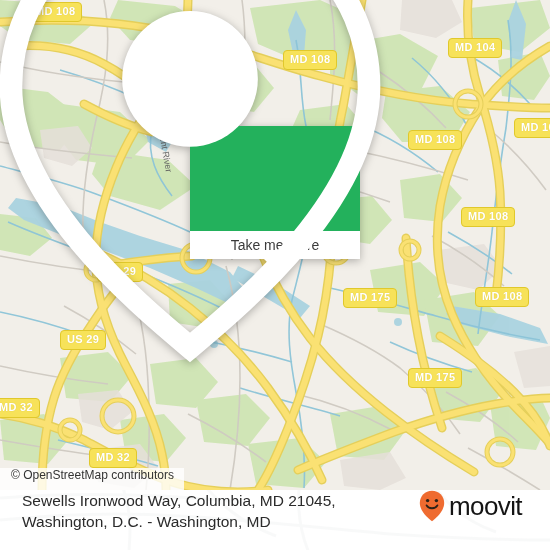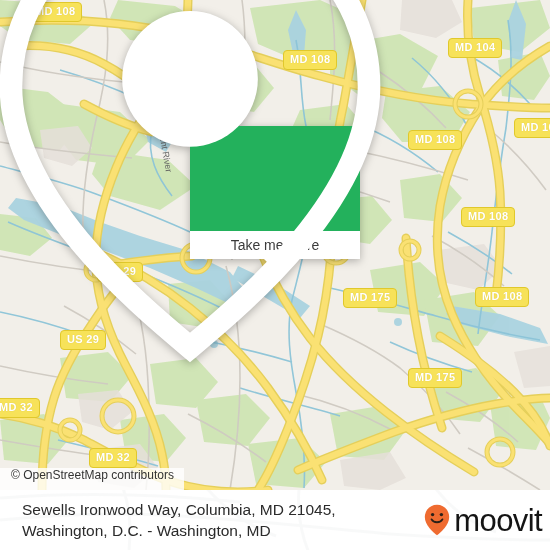--- a/index.html
+++ b/index.html
@@ -131,24 +131,24 @@
 
   
   #footer {
     position: absolute;
     left: 0;
     top: 490px;
     width: 550px;
     height: 60px;
     background: #ffffff;
     display: flex;
-    align-items: center;
+    align-items: flex-start;
     justify-content: space-between;
     box-sizing: border-box;
-    padding: 0 8px 0 22px;
+    padding: 0 28px 0 22px;
     overflow: hidden;
     gap: 20px;
   }
   #footer-bg {
     position: absolute;
     left: 0; top: 0;
     width: 550px; height: 60px;
     opacity: 0.06;
     pointer-events: none;
   }
@@ -163,21 +163,21 @@
   #footer-address .line { display: block; }
   #brand {
     position: relative;
     display: flex;
     align-items: center;
     gap: 4px;
   }
   #brand-pin { width: 26px; height: 32px; display: block; }
   #brand-text {
     font-family: "Liberation Sans", sans-serif;
-    font-size: 31px;
+    font-size: 26px;
     font-weight: normal;
     color: #141414;
     letter-spacing: -0.6px;
     line-height: 31px;
   }
 </style>
 </head>
 <body>
 
 <div id="screen">

